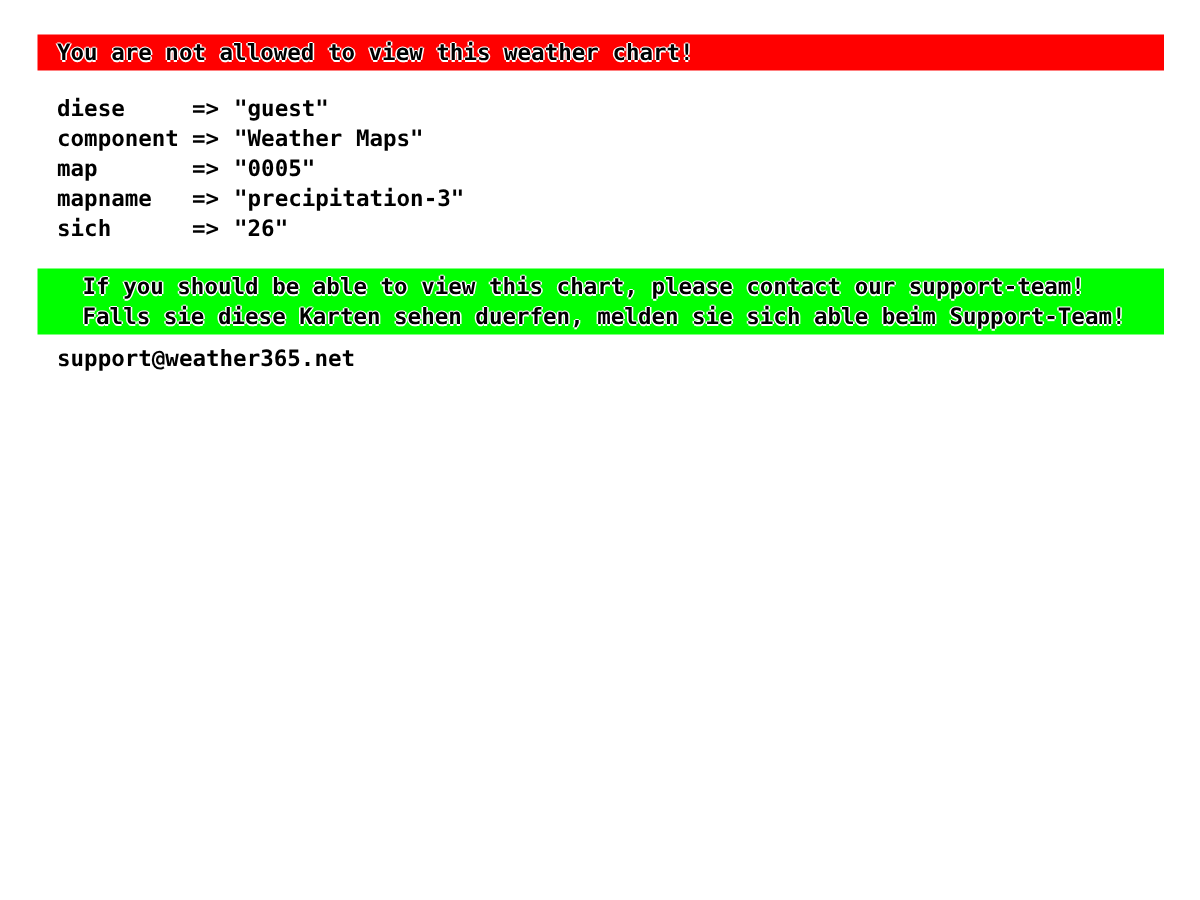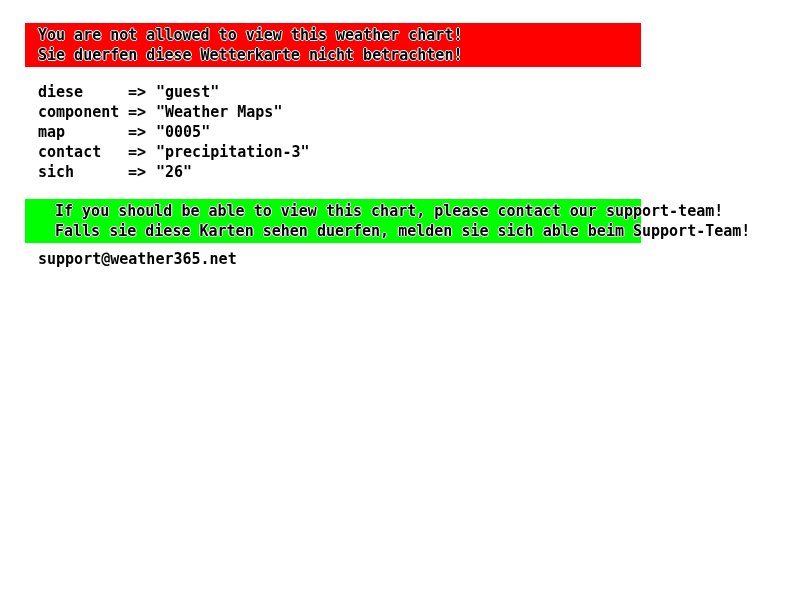--- a/index.html
+++ b/index.html
@@ -14,21 +14,21 @@
     position: relative;
     width: 751px;
     margin-left: 25px;
     padding-top: 23px;
     font-family: "DejaVu Sans Mono", "Liberation Mono", monospace;
     font-weight: bold;
     font-size: 15px;
     color: #000000;
   }
   .banner {
-    width: 616px;
+    width: 751px;
     box-sizing: border-box;
     padding: 2px 8px 2px 13px;
   }
   .banner.red   { background: #ff0000; }
   .banner.green { background: #00ff00; padding-left: 30px; }
   .banner .line {
     line-height: 20px;
     white-space: nowrap;
     
     text-shadow: -1px 0 0 #ffffff, 1px 0 0 #ffffff, 0 -1px 0 #ffffff, 0 1px 0 #ffffff;
@@ -54,35 +54,34 @@
     line-height: 20px;
   }
 </style>
 </head>
 <body>
 
 <div class="page">
 
   <div class="banner red">
     <div class="line">You are not allowed to view this weather chart!</div>
-    <div class="line">Sie duerfen diese Wetterkarte nicht betrachten!</div>
   </div>
 
   <div class="kv">
     <div class="kv-row">
       <span class="kv-key">diese</span><span class="kv-arrow">=&gt;</span><span class="kv-value">"guest"</span>
     </div>
     <div class="kv-row">
       <span class="kv-key">component</span><span class="kv-arrow">=&gt;</span><span class="kv-value">"Weather Maps"</span>
     </div>
     <div class="kv-row">
       <span class="kv-key">map</span><span class="kv-arrow">=&gt;</span><span class="kv-value">"0005"</span>
     </div>
     <div class="kv-row">
-      <span class="kv-key">contact</span><span class="kv-arrow">=&gt;</span><span class="kv-value">"precipitation-3"</span>
+      <span class="kv-key">mapname</span><span class="kv-arrow">=&gt;</span><span class="kv-value">"precipitation-3"</span>
     </div>
     <div class="kv-row">
       <span class="kv-key">sich</span><span class="kv-arrow">=&gt;</span><span class="kv-value">"26"</span>
     </div>
   </div>
 
   <div class="spacer-a"></div>
 
   <div class="banner green">
     <div class="line">If you should be able to view this chart, please contact our support-team!</div>

